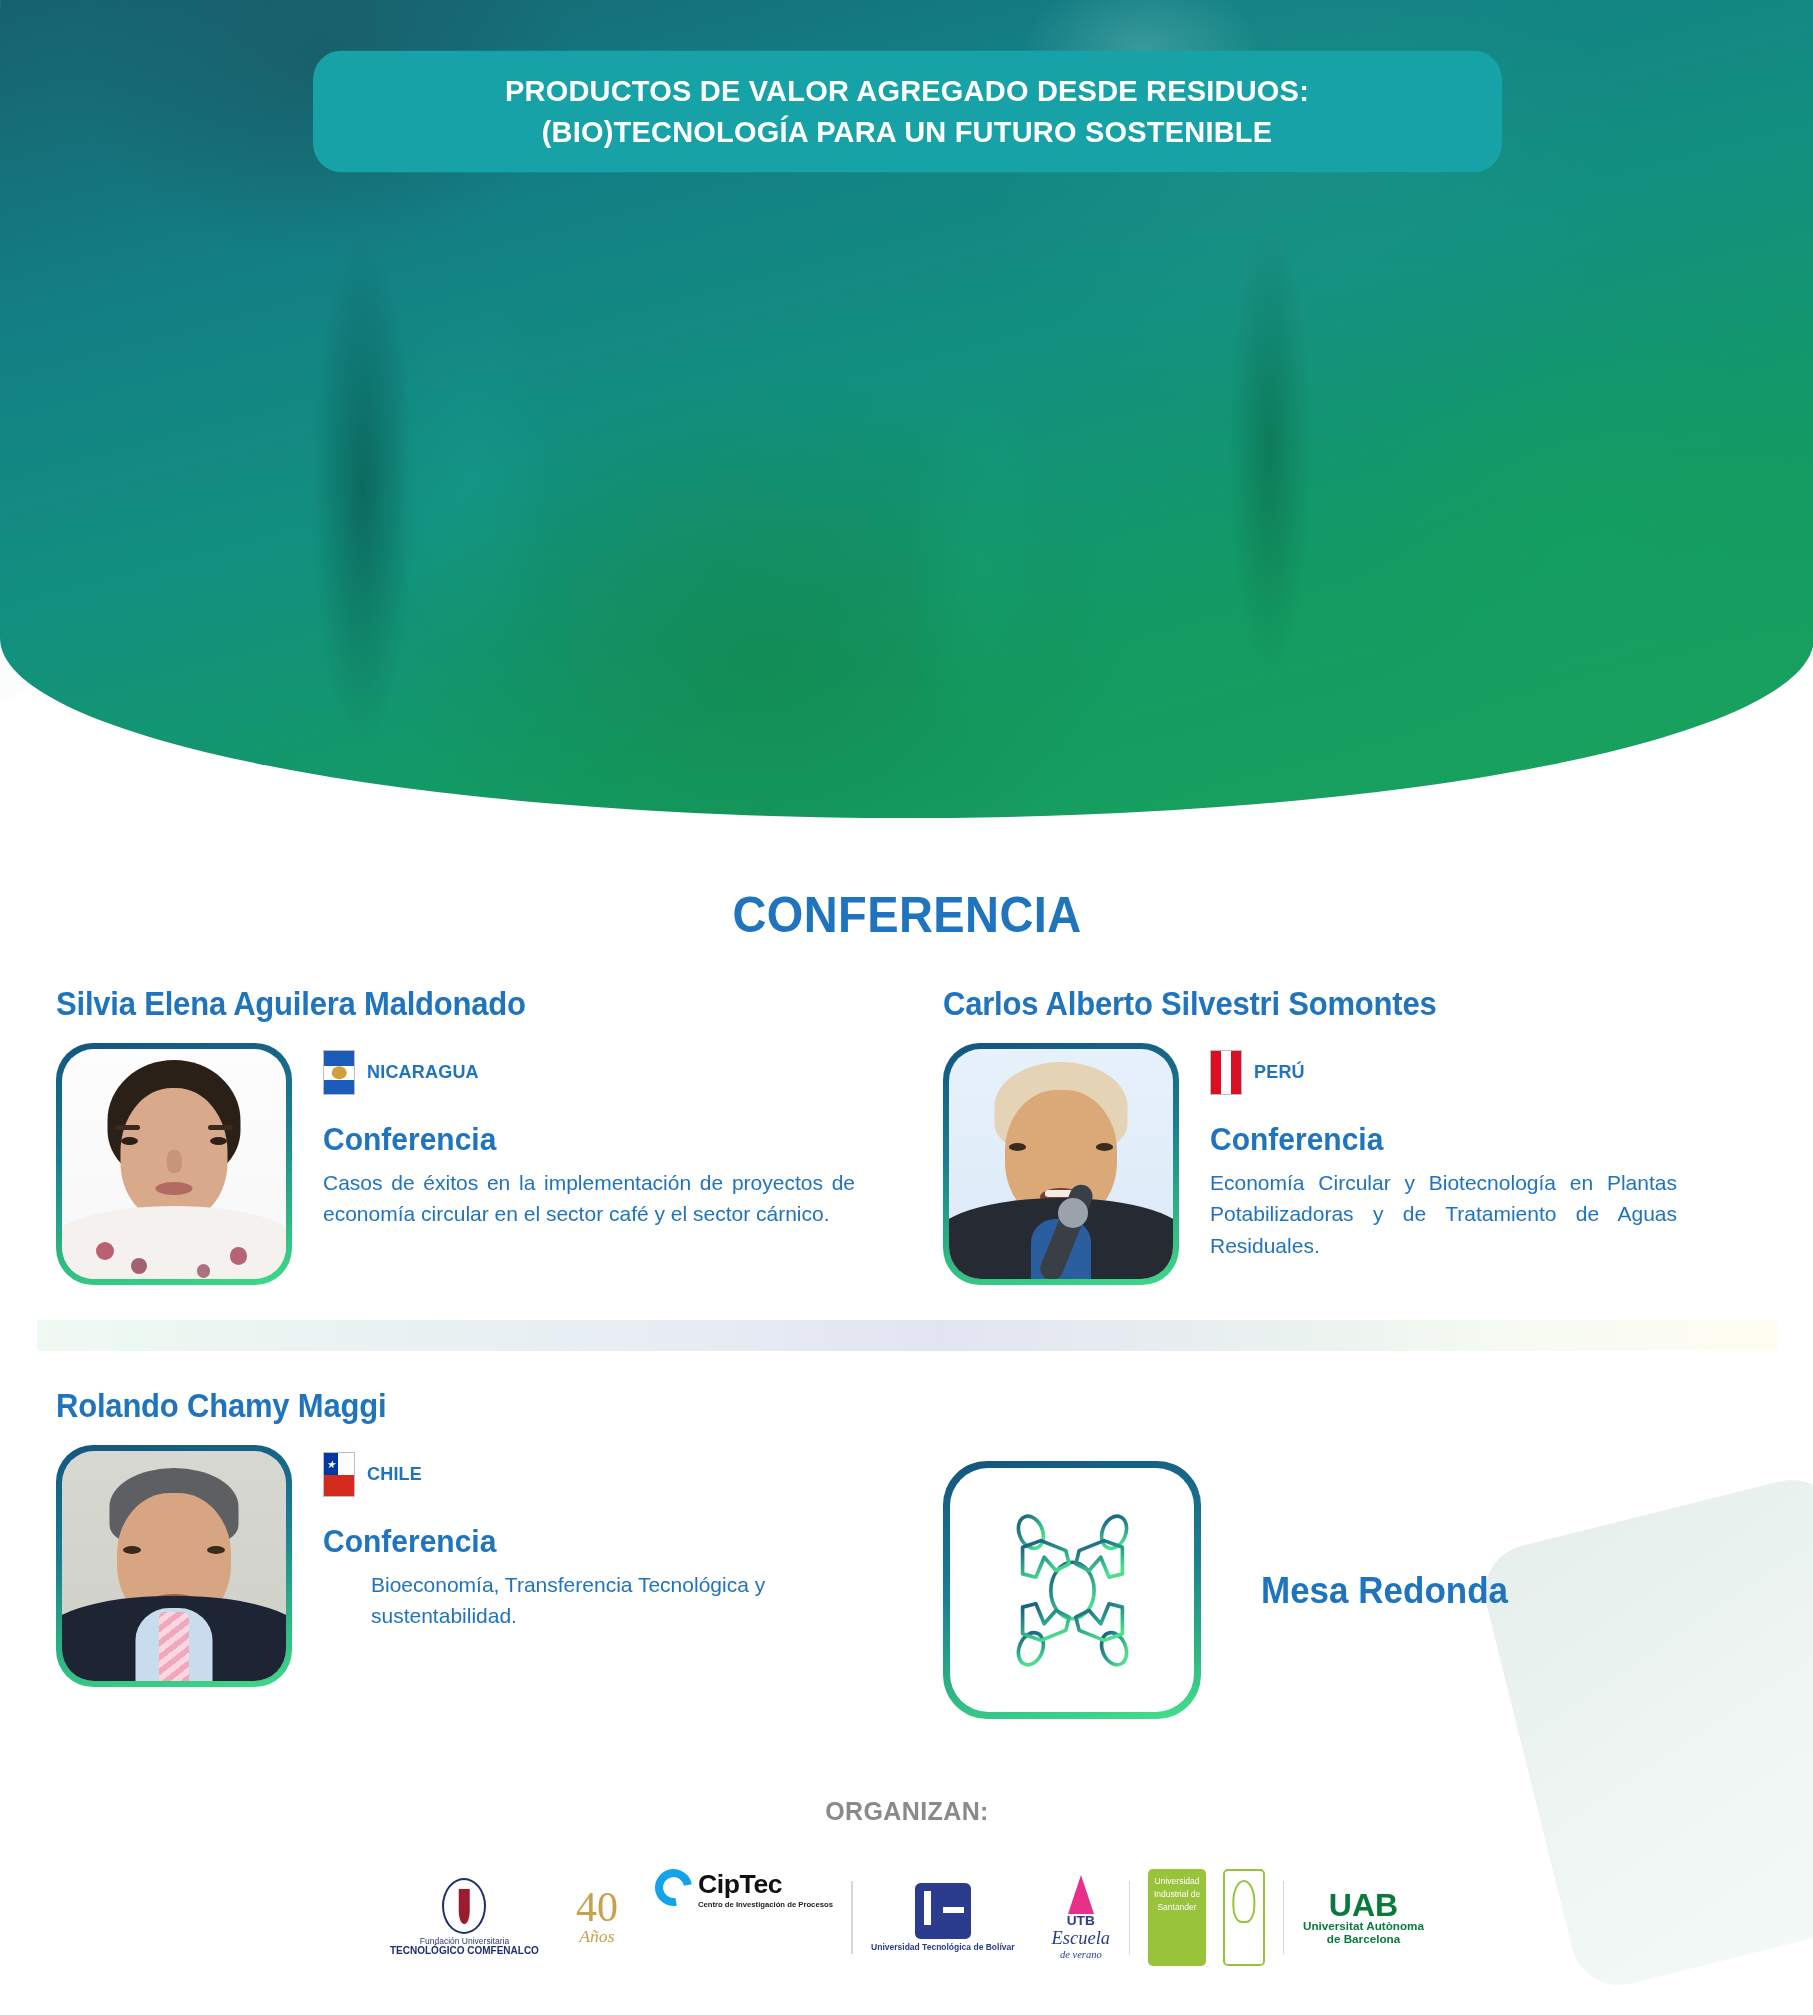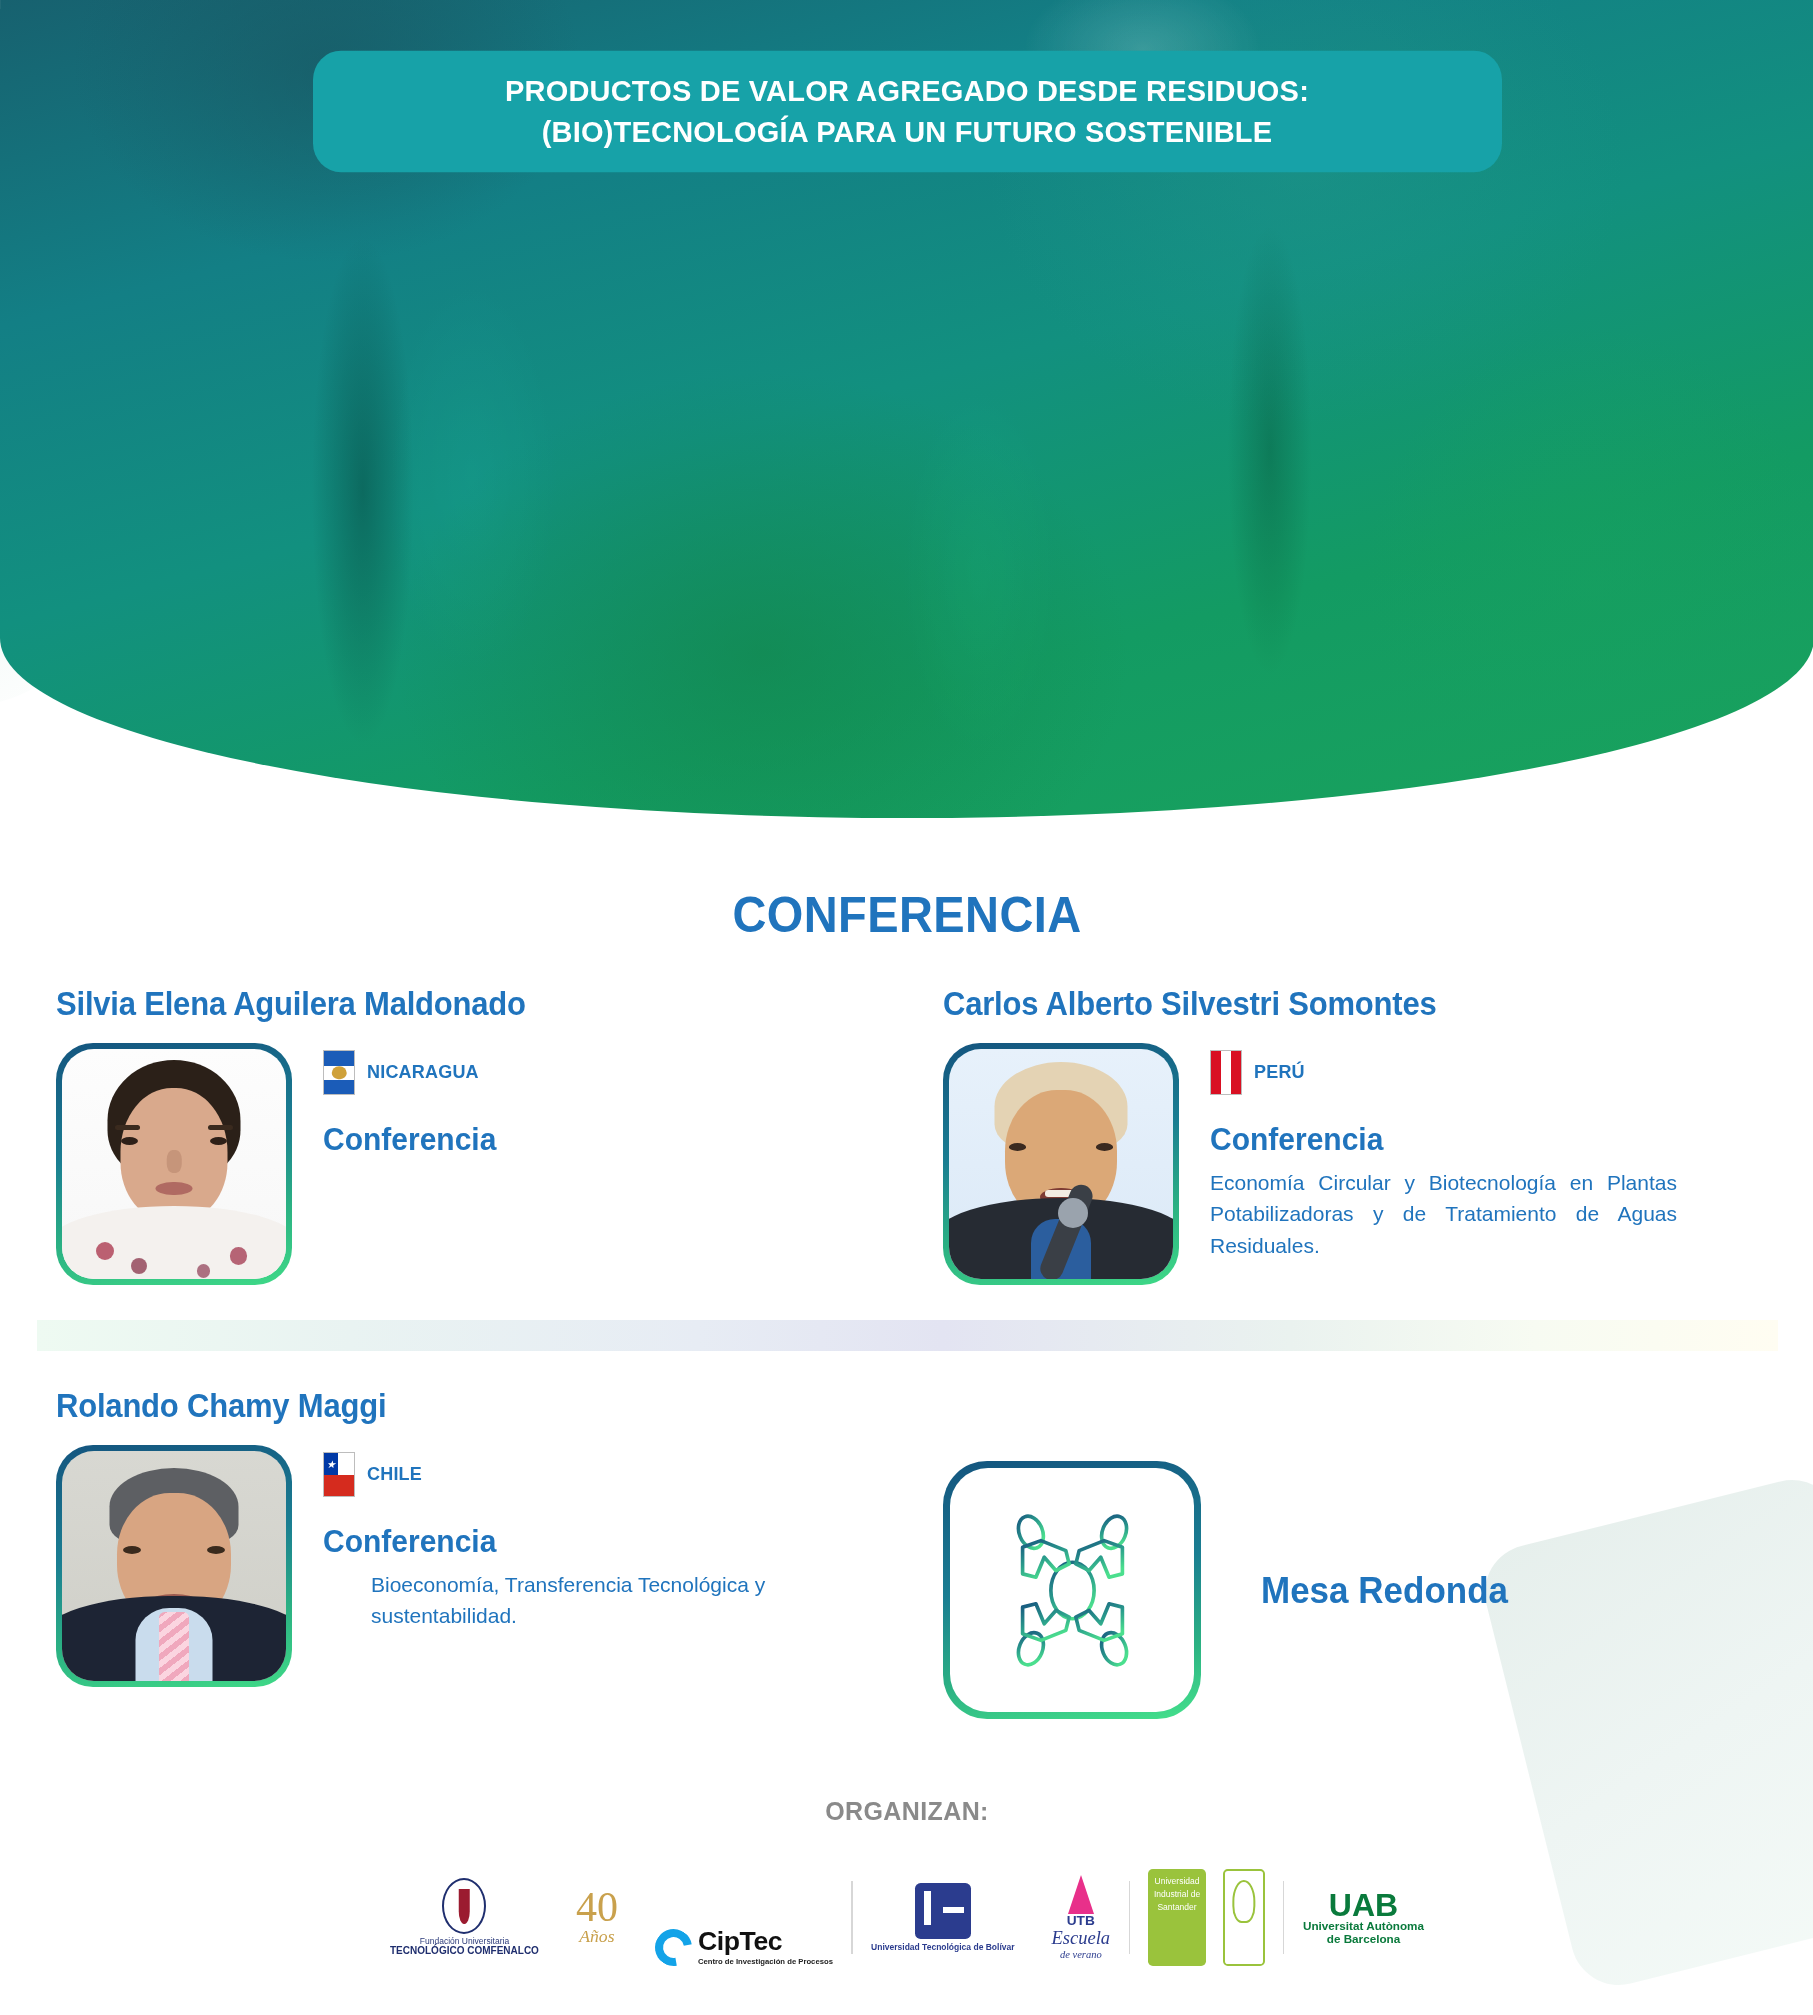--- a/index.html
+++ b/index.html
@@ -293,20 +293,21 @@
         <div class="sinfo">
           <div class="flagline">
             <span class="flag-sm f-ni">
               <i class="b1"></i>
                 <i class="b2"></i>
                 <i class="c"></i>
             </span>
             <span class="country">NICARAGUA</span>
           </div>
           <div class="conf-label">Conferencia</div>
+          <div class="conf-desc">Casos de éxitos en la implementación de proyectos de economía circular en el sector café y el sector cárnico.</div>
         </div>
       </div>
     </div>
 
     <div class="scell right">
       <div class="sname">Carlos Alberto Silvestri Somontes</div>
       <div class="sbody">
         <div class="photo-frame">
           <div class="photo-inner pB">
             <div class="hairB"></div>
@@ -417,21 +418,21 @@
         </div>
       <div class="t1">Fundación Universitaria</div>
       <div class="t2">TECNOLÓGICO COMFENALCO</div>
     </div>
 
     <div class="org-item lg lg-40">
       <div class="n">40</div>
       <div class="a">Años</div>
     </div>
 
-    <div class="org-item lg-ciptec" style="display:flex;align-items:flex-end;gap:6px;padding:0 18.5px;height:97px">
+    <div class="org-item lg-ciptec" style="display:flex;align-items:flex-start;gap:6px;padding:0 18.5px;height:97px">
       <div class="c"></div>
       <div style="display:flex;flex-direction:column">
         <div class="w">CipTec</div>
         <div class="s">Centro de Investigación de Procesos</div>
       </div>
     </div>
 
     <div class="vsep"></div>
 
     <div class="org-item lg lg-utb">

